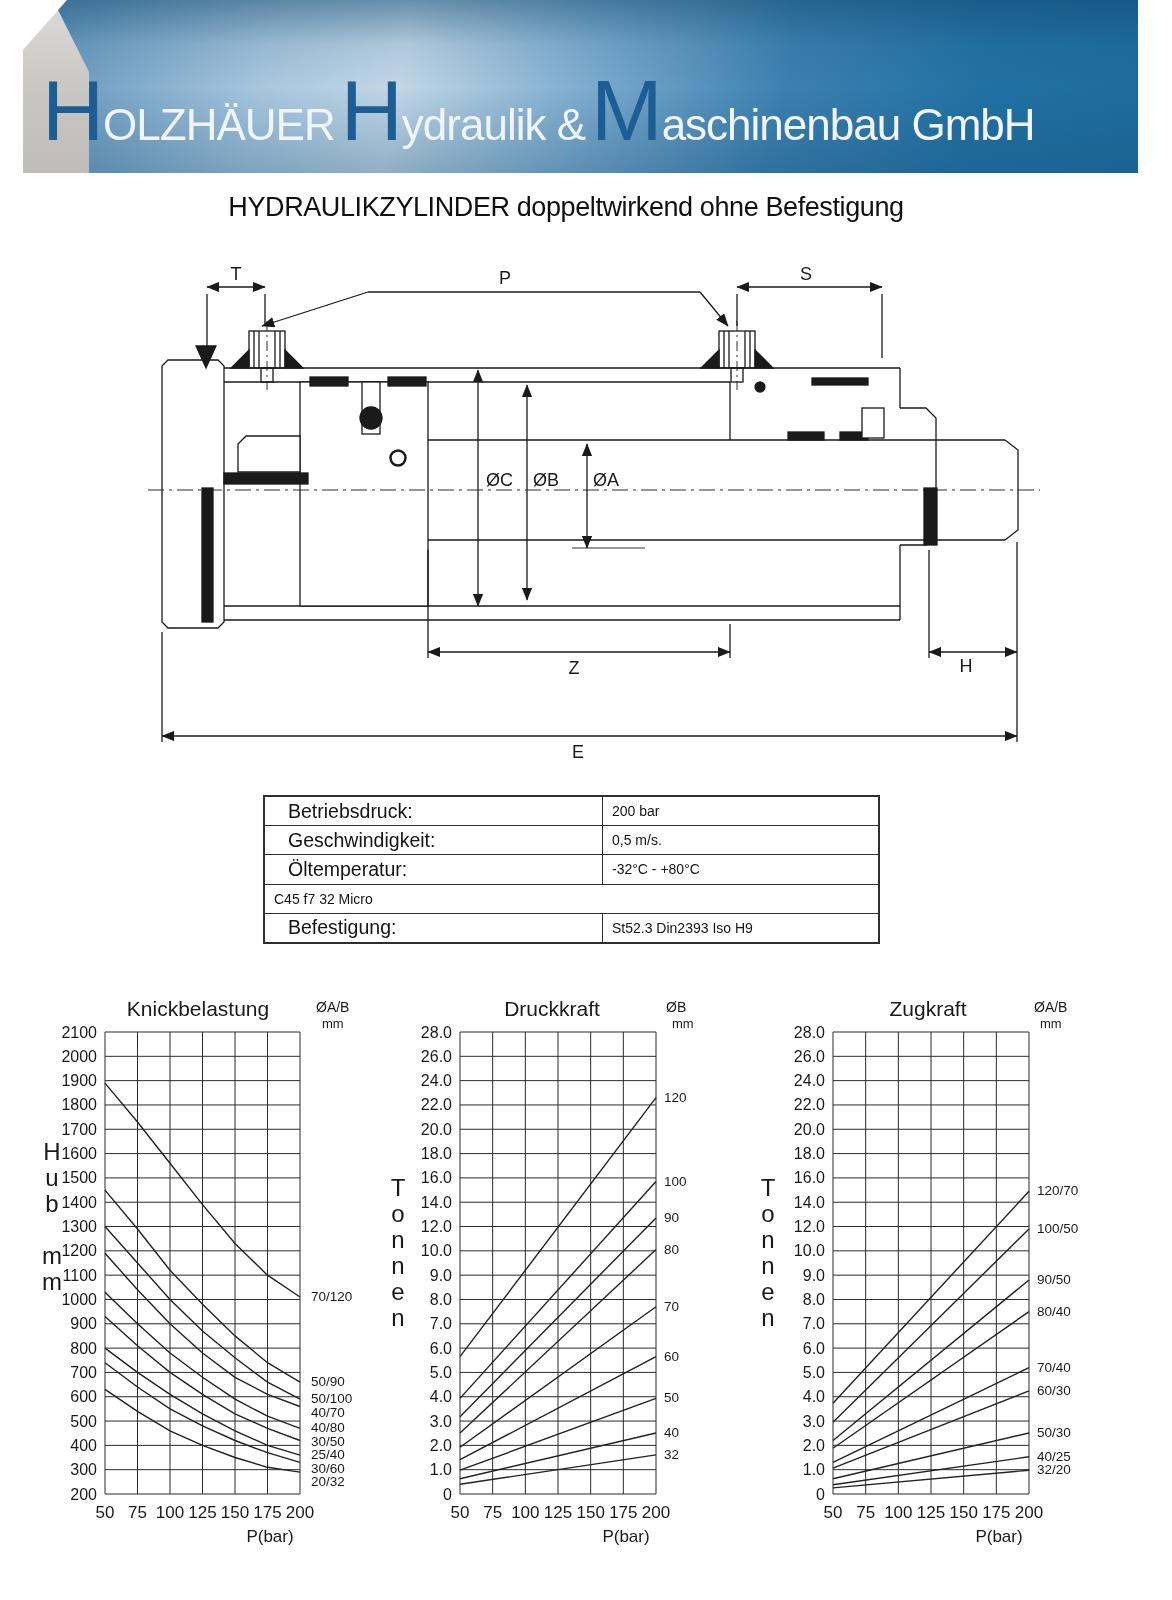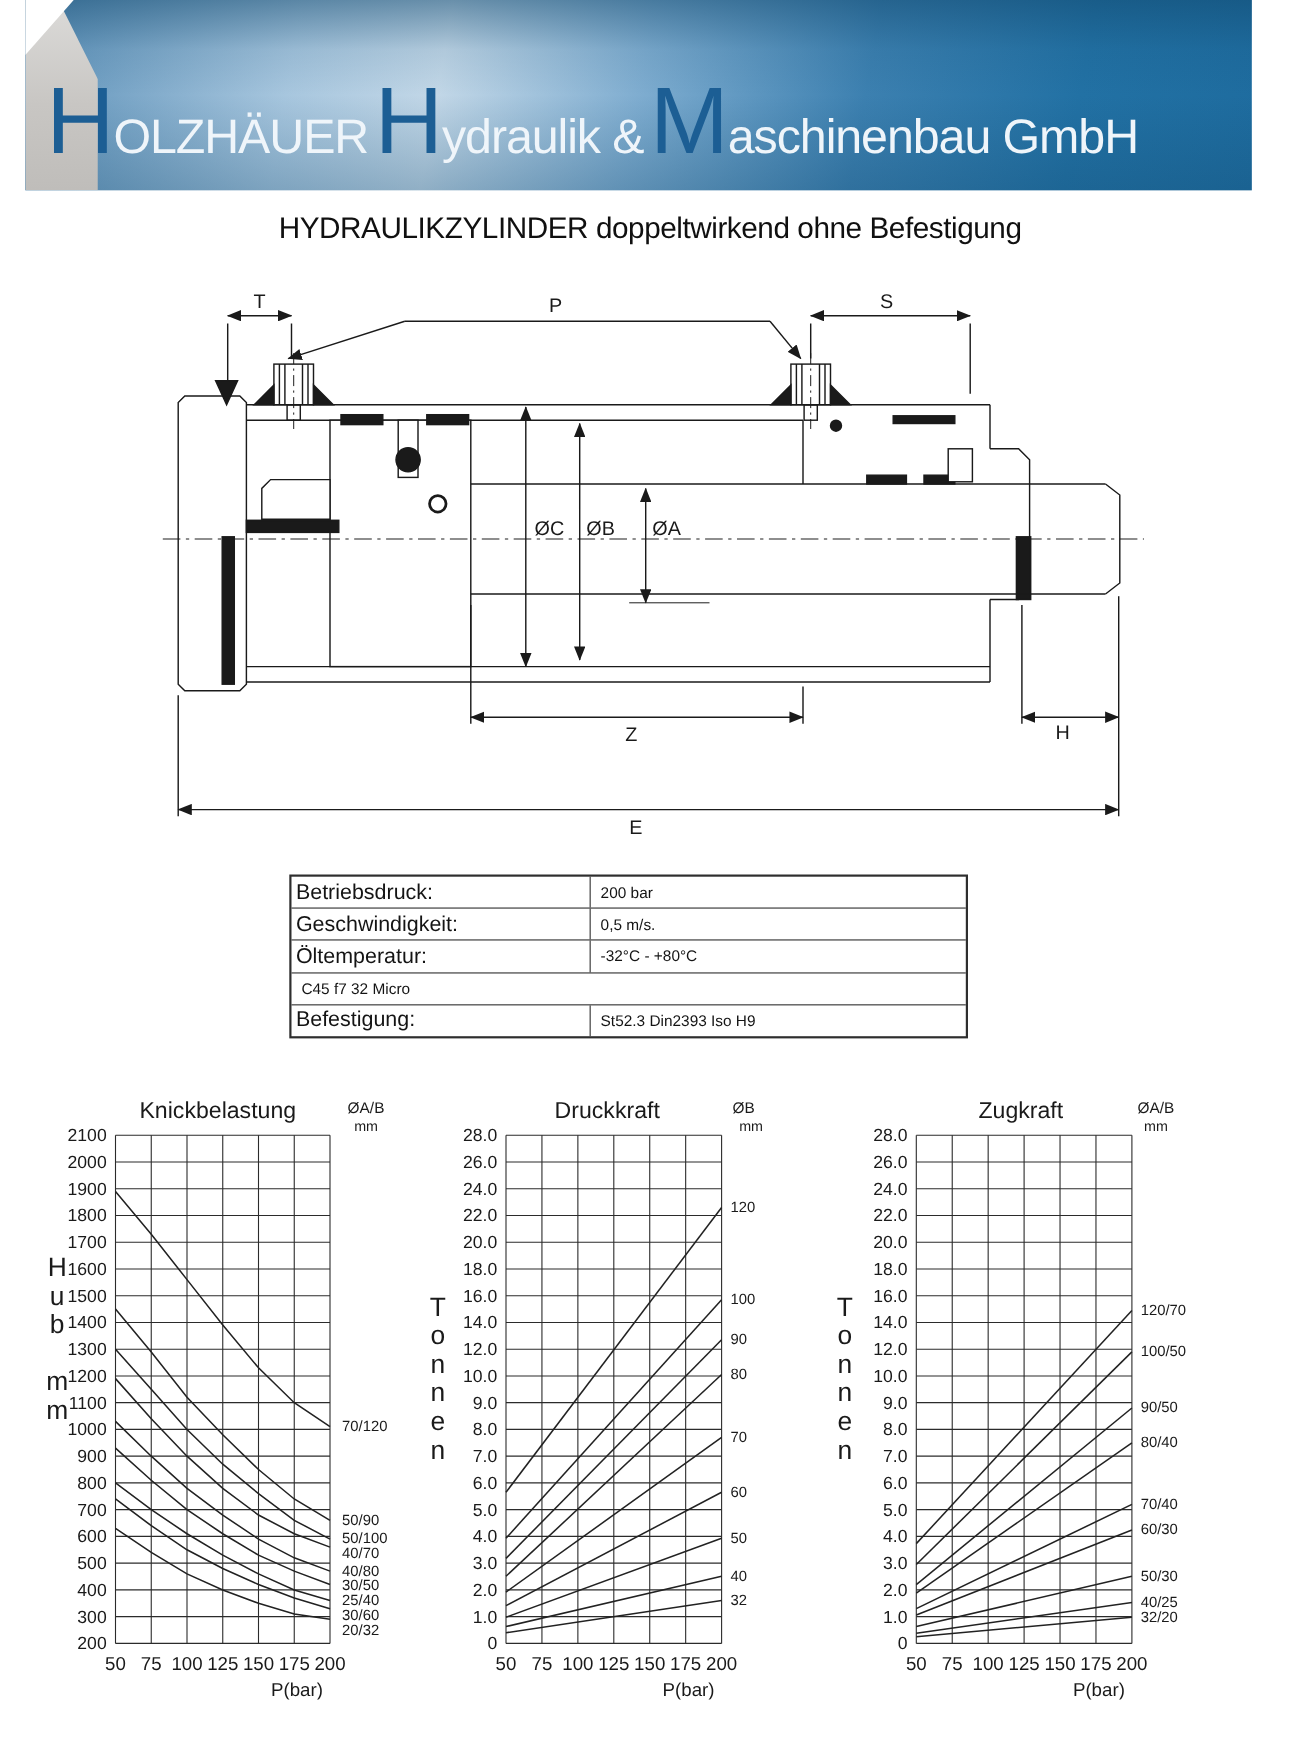--- a/index.html
+++ b/index.html
@@ -16,33 +16,33 @@
     clip-path:polygon(0 0,30px 0,66px 72px,66px 100%,0 100%);}
   .banner-cut{position:absolute;left:0;top:0;width:0;height:0;
     border-top:50px solid #ffffff;border-right:44px solid transparent;}
   .brand{position:absolute;left:19px;bottom:20px;white-space:nowrap;letter-spacing:-1px;}
   .brand .initial{font-size:86px;line-height:1;color:#1c5e94;font-weight:400;}
   .brand .rest{font-size:44px;line-height:1;color:#eff5fa;font-weight:400;}
   .brand .seg{margin-right:6px;}
 
   
   .doc-title{position:absolute;left:0;top:192px;width:1132px;text-align:center;
-    font-size:27px;letter-spacing:-0.4px;color:#101010;font-weight:500;margin-left:25px;}
+    font-size:27px;letter-spacing:-0.4px;color:#101010;font-weight:500;}
 
   
   .drawing{position:absolute;left:0;top:258px;width:1172px;height:520px;}
   .drawing svg{display:block;}
   .dim{font-family:"Liberation Sans",sans-serif;font-size:18px;fill:#1a1a1a;stroke:none;}
 
   
   .spec-table{position:absolute;left:263px;top:795px;width:617px;border:2px solid #2e2e2e;
     box-sizing:border-box;}
   .spec-row{display:flex;height:28.2px;border-top:1.5px solid #2e2e2e;}
   .spec-row:first-child{border-top:none;}
-  .spec-label{width:272px;border-right:1.5px solid #2e2e2e;padding-left:4px;
+  .spec-label{width:338px;border-right:1.5px solid #2e2e2e;padding-left:23px;
     font-size:19.5px;display:flex;align-items:center;box-sizing:border-box;}
   .spec-value{flex:1;padding-left:9px;font-size:14px;display:flex;align-items:center;}
 
   
   .charts{position:absolute;left:0;top:985px;width:1172px;height:560px;}
   .chart-txt{font-family:"Liberation Sans",sans-serif;fill:#1a1a1a;stroke:none;}
 </style>
 </head>
 <body>
 

